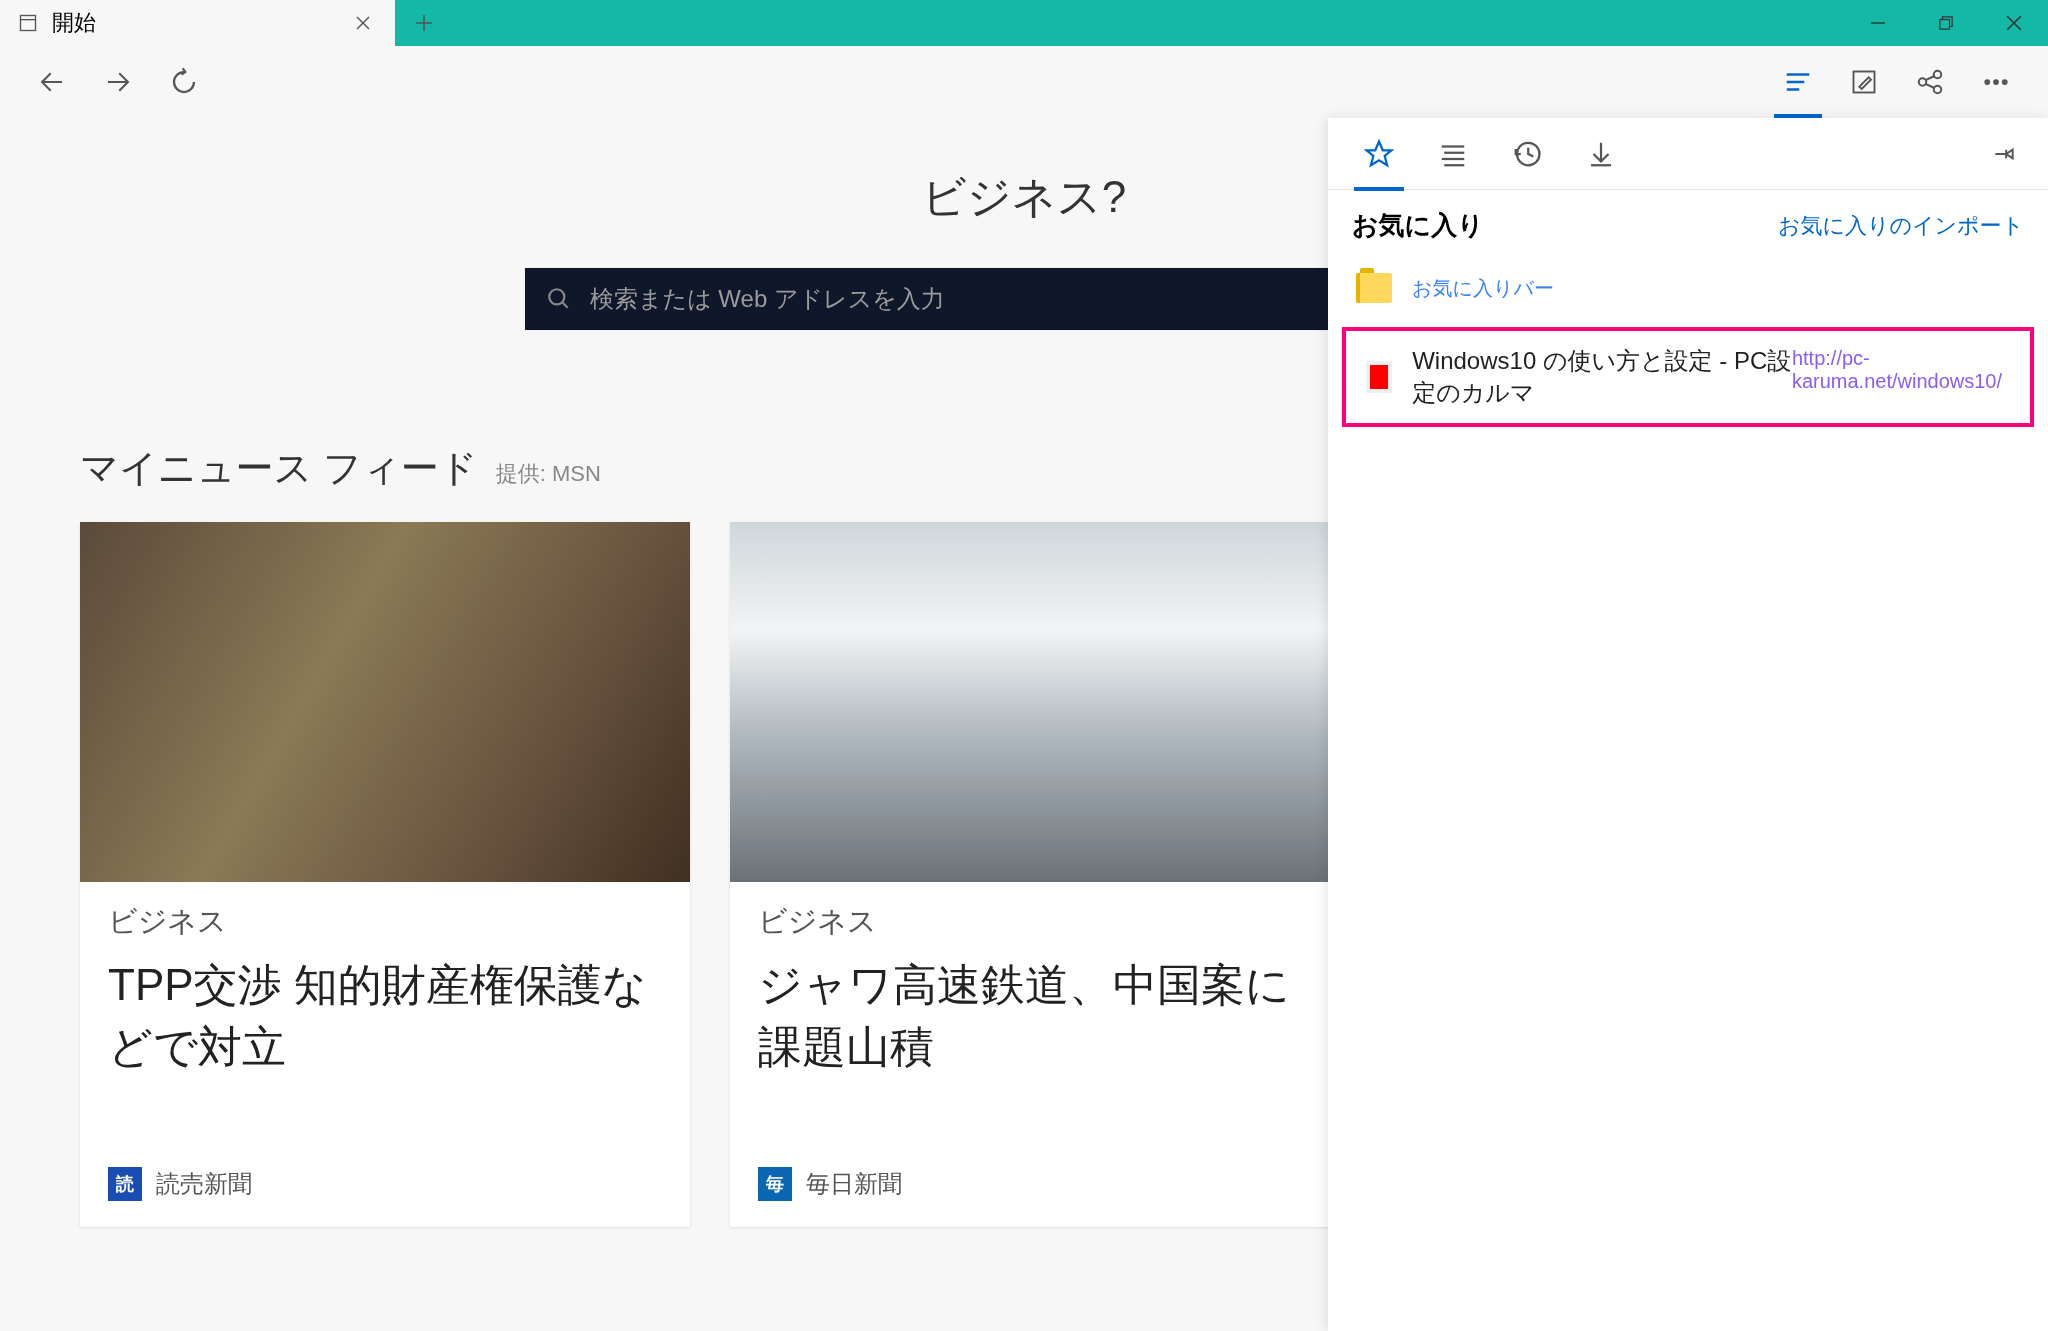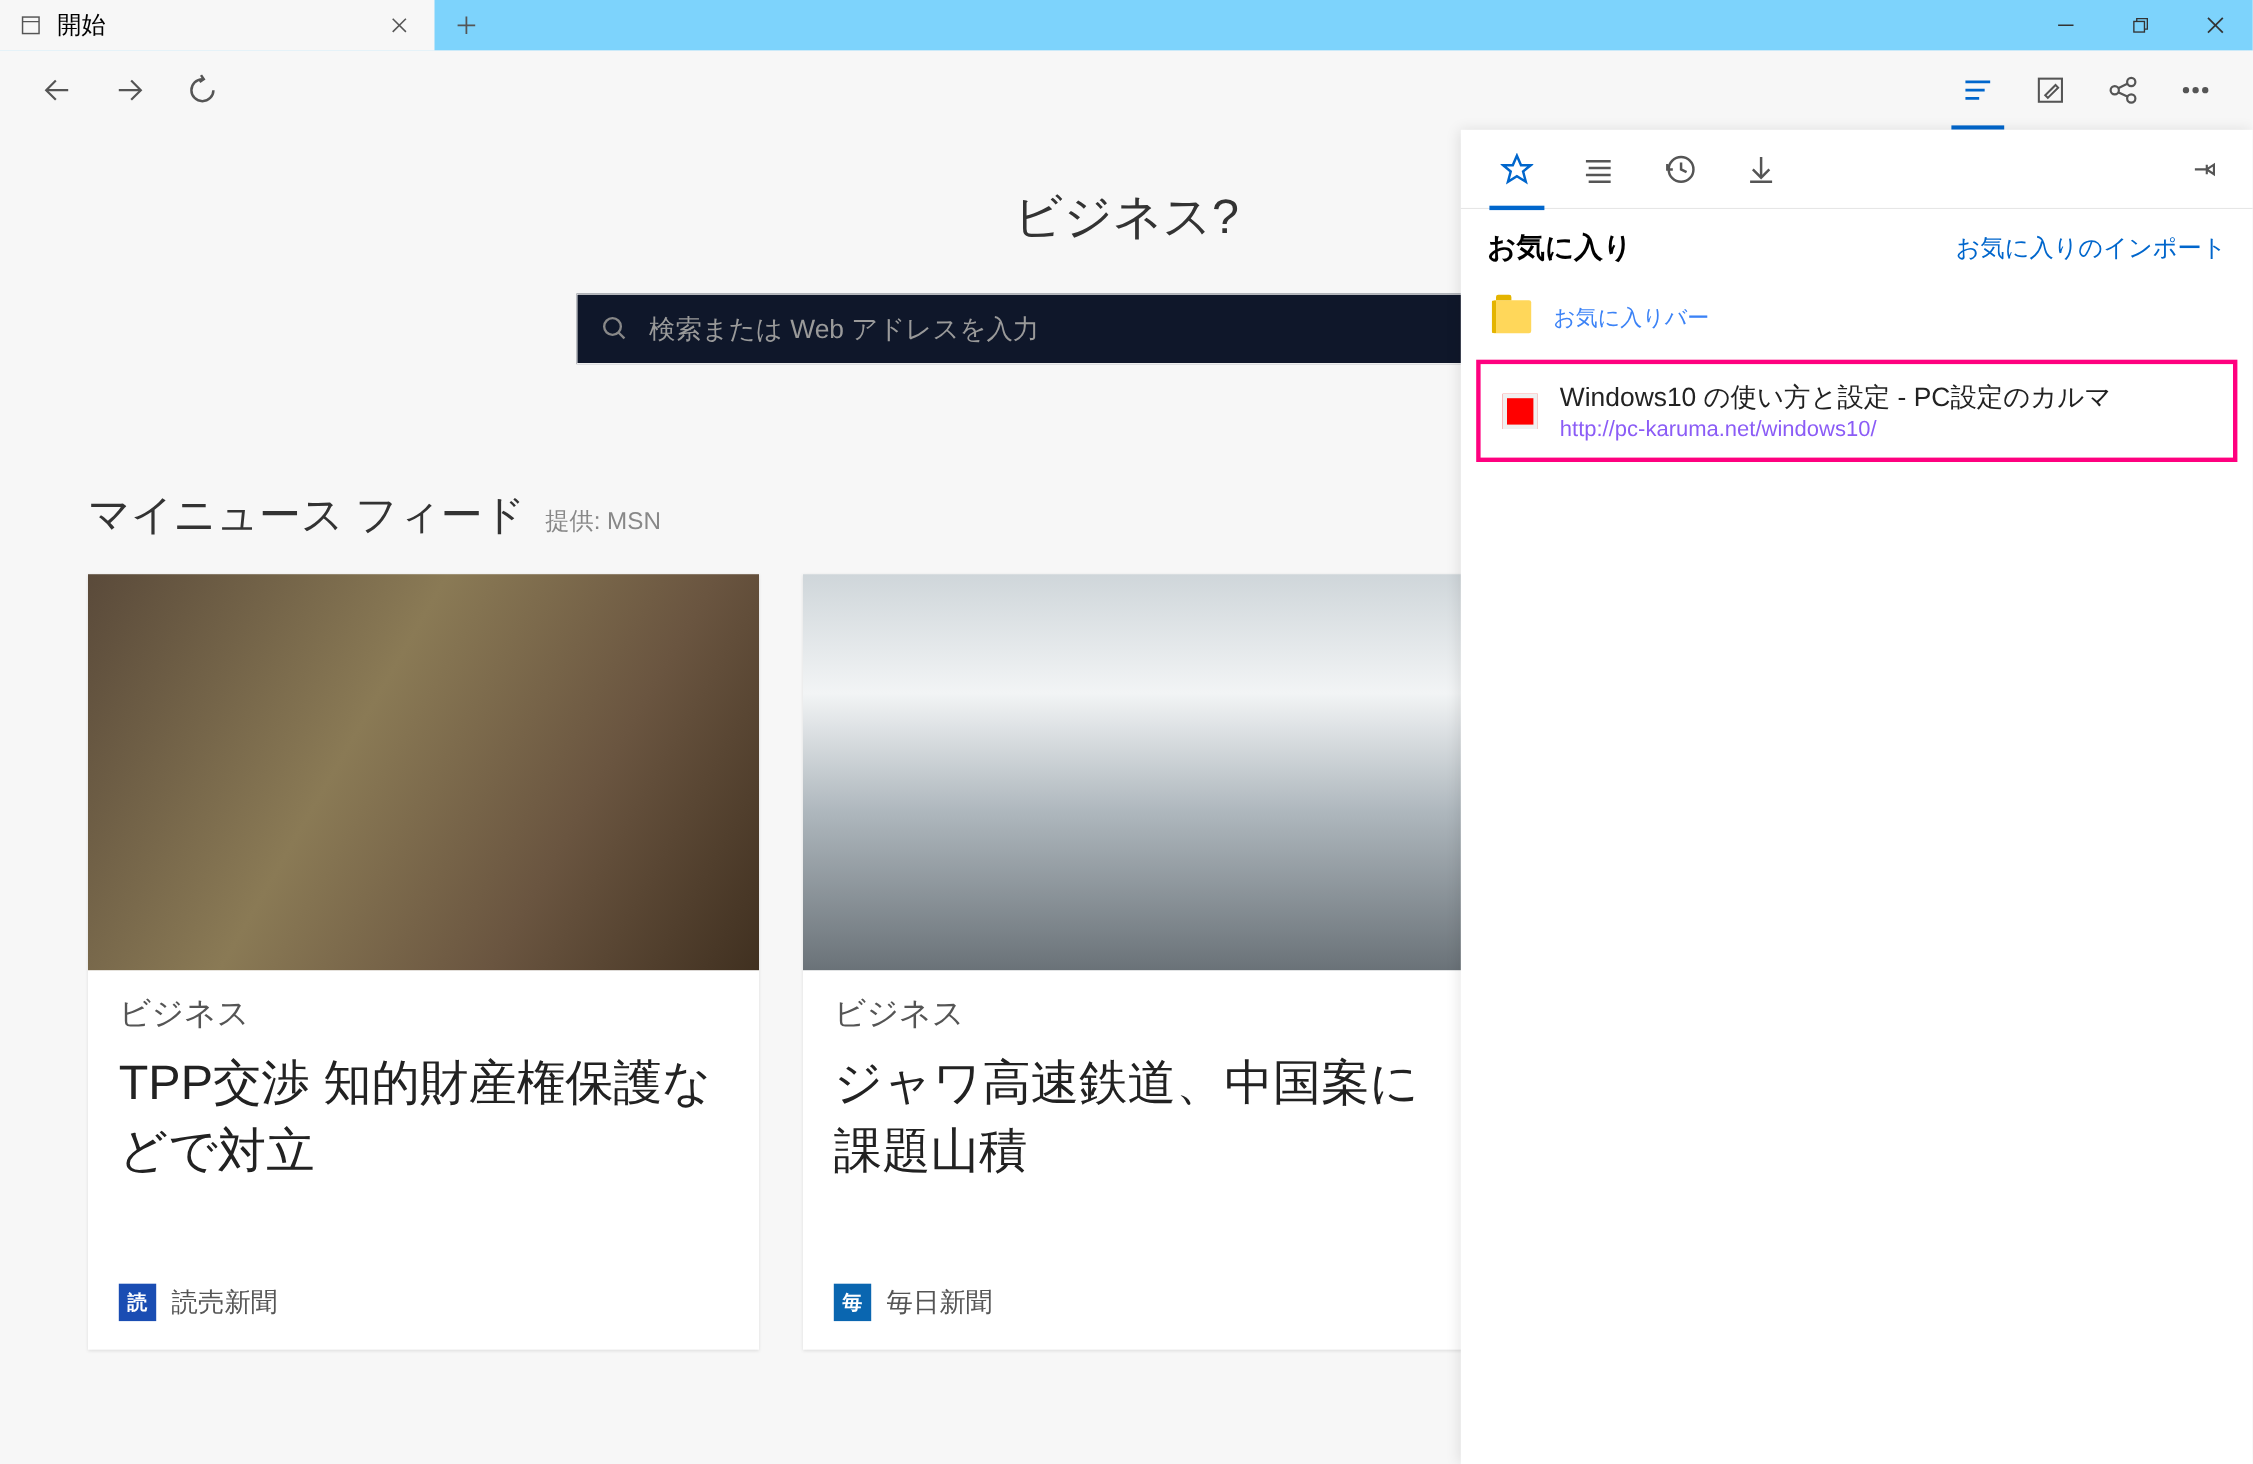--- a/index.html
+++ b/index.html
@@ -1,19 +1,19 @@
 <!DOCTYPE html>
 <html><head>
 <meta charset="utf-8">
 <style>
 * { margin: 0; padding: 0; box-sizing: border-box; }
 body { font-family: "Yu Gothic UI", "Meiryo", sans-serif; background: #f7f7f7; width: 2048px; height: 1331px; overflow: hidden; position: relative; }
 
 
-.titlebar { display: flex; background: #7dd3fc; height: 46px; align-items: stretch; }
+.titlebar { display: flex; background: #14b8a6; height: 46px; align-items: stretch; }
 .tab { background: #f7f7f7; display: flex; align-items: center; padding: 0 18px; gap: 12px; width: 395px; justify-content: space-between;}
 .tab-left { display: flex; align-items: center; gap: 14px; }
 .tab-icon { width: 20px; height: 20px; display:flex; align-items:center; justify-content:center;}
 .tab-title { font-size: 22px; }
 .tab-close { font-size: 22px; padding: 0 6px; }
 .newtab { width: 58px; display: flex; align-items: center; justify-content: center; font-size: 24px; color:#555;}
 .tabspacer { flex: 1; }
 .win-controls { display: flex; }
 .win-btn { width: 68px; height: 46px; display: flex; align-items: center; justify-content: center; color:#333; }
 
@@ -64,21 +64,21 @@
 .hub-import { color:#0066cc; font-size: 22px; }
 
 .fav-list { padding: 0 8px; }
 .fav-item { display:flex; align-items:center; gap: 20px; padding: 16px 20px; }
 .fav-folder-icon { width: 36px; height: 30px; background:#ffd75a; border-left: 4px solid #e4b400; border-radius:2px; position:relative;}
 .fav-folder-icon::before { content:""; position:absolute; top:-5px; left:0; width:14px; height:5px; background:#e4b400; border-radius:2px 2px 0 0;}
 .fav-label { font-size: 20px; color:#3b82f6; }
 
 .fav-entry { display:flex; align-items:center; gap:20px; padding: 14px 20px; border: 4px solid #ff007f; margin: 8px 6px; }
 .fav-favicon { width:32px; height:32px; background:#ff0000; border:4px solid #f0f0f0; }
-.fav-texts { display:flex; flex-direction:column; }
+.fav-texts { display:flex; flex-direction:row; }
 .fav-name { font-size: 24px; color:#222;}
 .fav-url { font-size: 20px; color:#8b5cf6; margin-top:2px;}
 
 svg { display:block; }
 </style>
 </head>
 <body>
 
 <div class="titlebar">
   <div class="tab">

